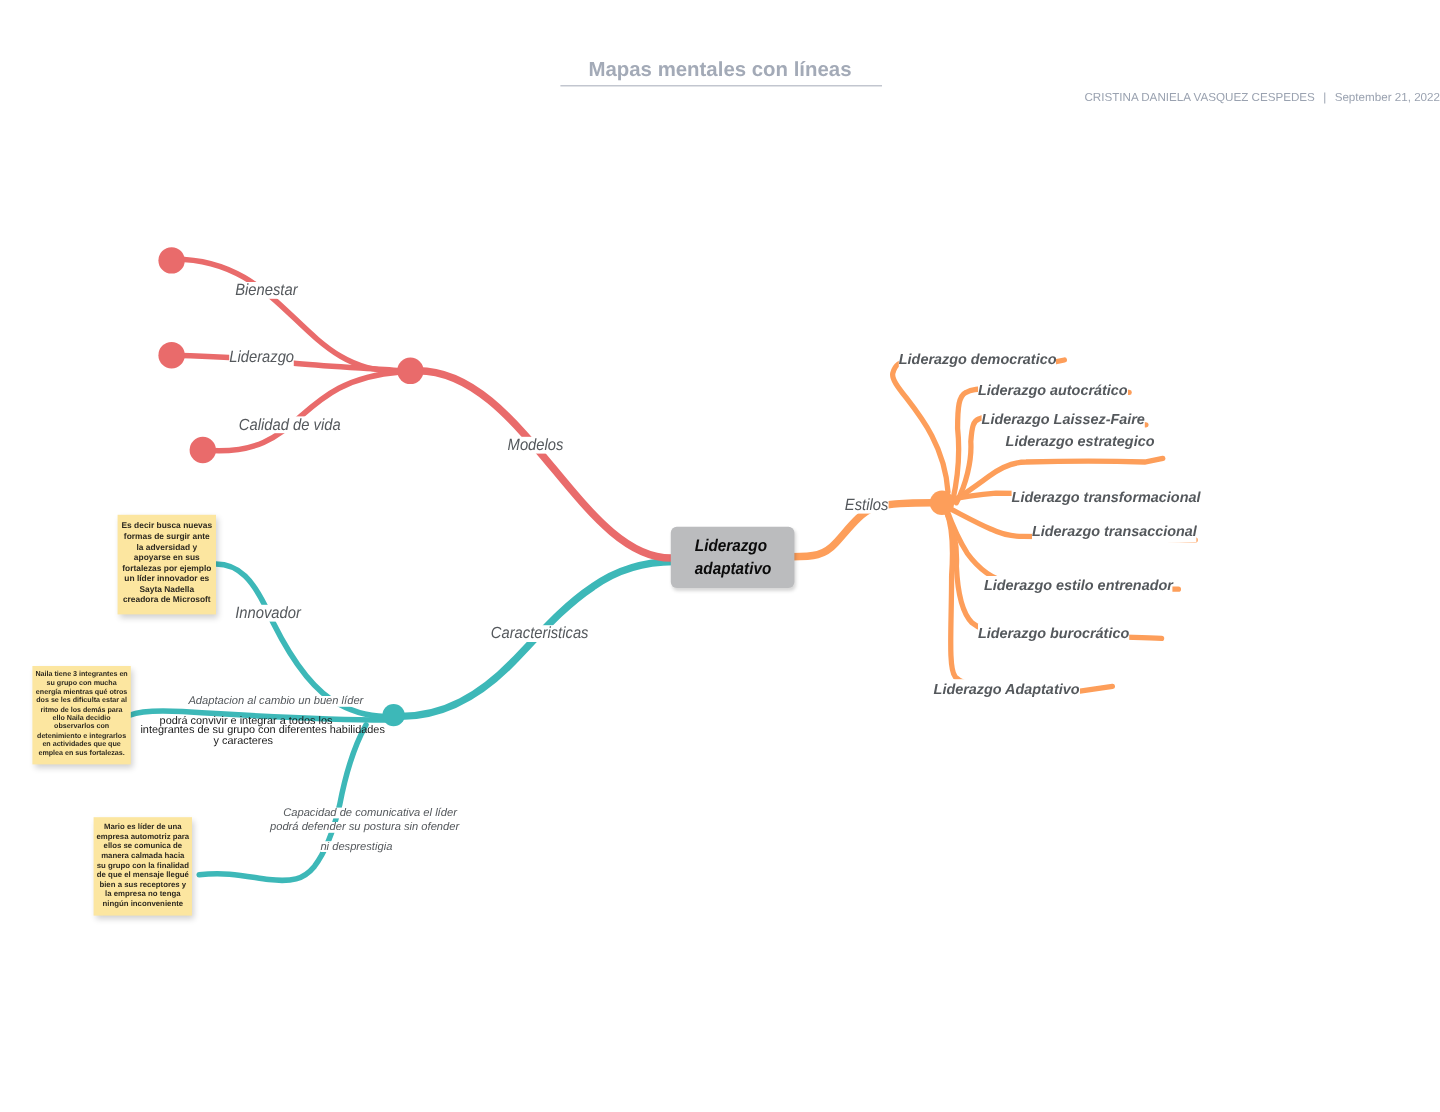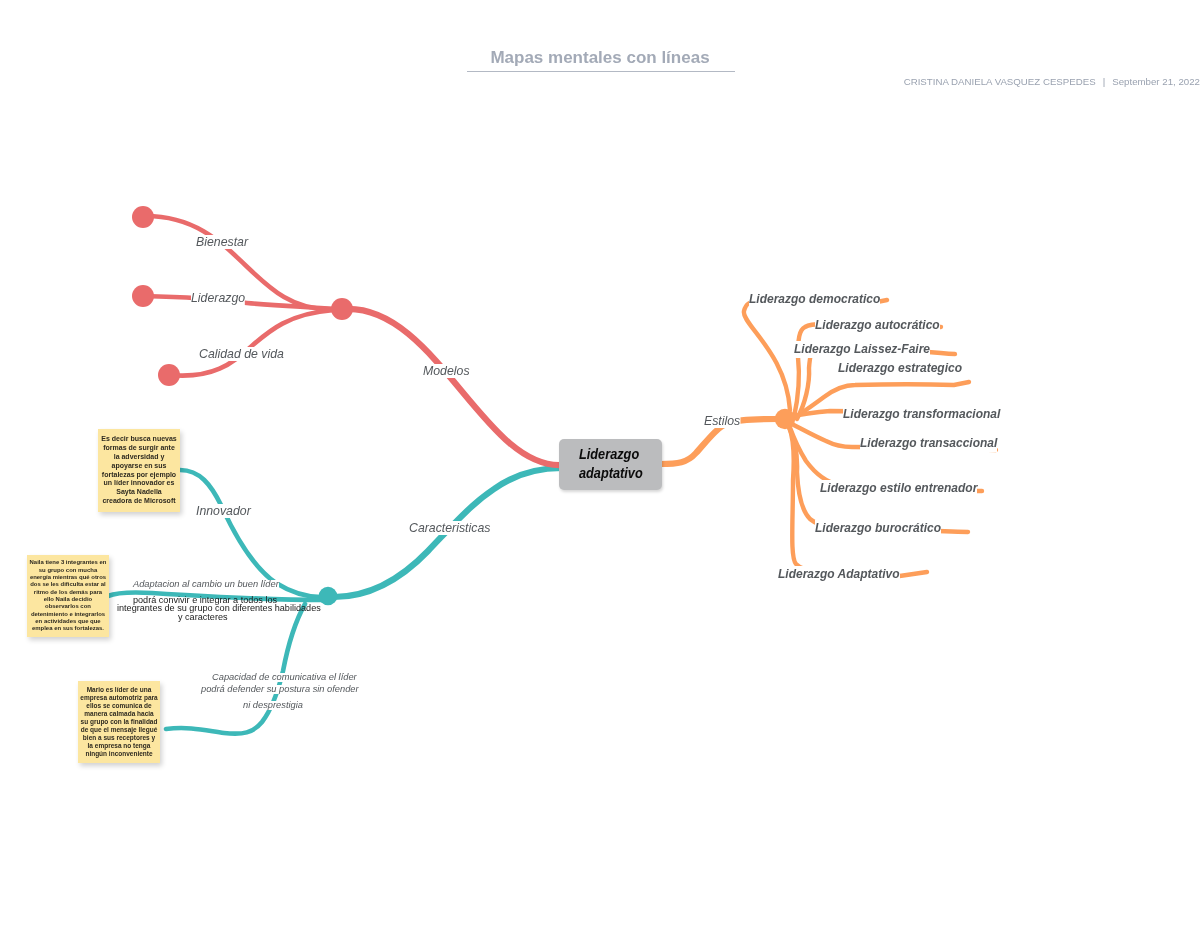--- a/index.html
+++ b/index.html
@@ -17,21 +17,21 @@
   #sub .sep{padding:0 7px;}
 
   
   #map{position:absolute;left:0;top:0;width:1200px;height:927px;}
 
   
   .lbl{position:absolute;font-style:italic;color:#54585c;white-space:nowrap;
        background:#fff;line-height:1;}
   .lbl.l14{font-size:13.5px;transform:scaleX(.912);transform-origin:0 50%;}
   .lbl.l12{font-size:12px;line-height:17px;font-weight:bold;}
-  .lbl.l95{font-size:9.3px;}
+  .lbl.l95{font-size:9.3px;margin-left:24px;}
   .plain{position:absolute;color:#1a1a1a;font-size:9.1px;line-height:1;white-space:nowrap;}
 
   
   #center{position:absolute;left:559px;top:439px;width:103px;height:51px;background:#bbbcbe;
           border-radius:5px;box-shadow:1px 2px 3px rgba(0,0,0,.16);}
   #center .cl{position:absolute;font-style:italic;font-weight:bold;font-size:14px;line-height:1;
           color:#0b0b0b;white-space:nowrap;transform:scaleX(.91);transform-origin:0 50%;}
 
   
   .note{position:absolute;background:#fce6a0;color:#2e2a20;font-weight:bold;text-align:center;
@@ -113,21 +113,21 @@
   <div class="lbl l14" style="left:196px;top:504px">Innovador</div>
   <div class="lbl l95" style="left:133px;top:580px">Adaptacion al cambio un buen líder</div>
   <div class="lbl l95" style="left:212px;top:673px">Capacidad de comunicativa el líder</div>
   <div class="lbl l95" style="left:201px;top:685px">podrá defender su postura sin ofender</div>
   <div class="lbl l95" style="left:243px;top:701px">ni desprestigia</div>
   <div class="lbl l14" style="left:409px;top:521px">Caracteristicas</div>
 
   <div class="lbl l14" style="left:704px;top:414px">Estilos</div>
   <div class="lbl l12" style="left:749px;top:291px">Liderazgo democratico</div>
   <div class="lbl l12" style="left:815px;top:317px">Liderazgo autocrático</div>
-  <div class="lbl l12" style="left:794px;top:341px">Liderazgo Laissez-Faire</div>
+  <div class="lbl l12" style="left:818px;top:341px">Liderazgo Laissez-Faire</div>
   <div class="lbl l12" style="left:838px;top:360px">Liderazgo estrategico</div>
   <div class="lbl l12" style="left:843px;top:406px">Liderazgo transformacional</div>
   <div class="lbl l12" style="left:860px;top:435px">Liderazgo transaccional</div>
   <div class="lbl l12" style="left:820px;top:480px">Liderazgo estilo entrenador</div>
   <div class="lbl l12" style="left:815px;top:520px">Liderazgo burocrático</div>
   <div class="lbl l12" style="left:778px;top:566px">Liderazgo Adaptativo</div>
 
   <div class="plain" style="left:133px;top:596px">podrá convivir e integrar a todos los</div>
   <div class="plain" style="left:117px;top:604px">integrantes de su grupo con diferentes habilidades</div>
   <div class="plain" style="left:178px;top:613px">y caracteres</div>

